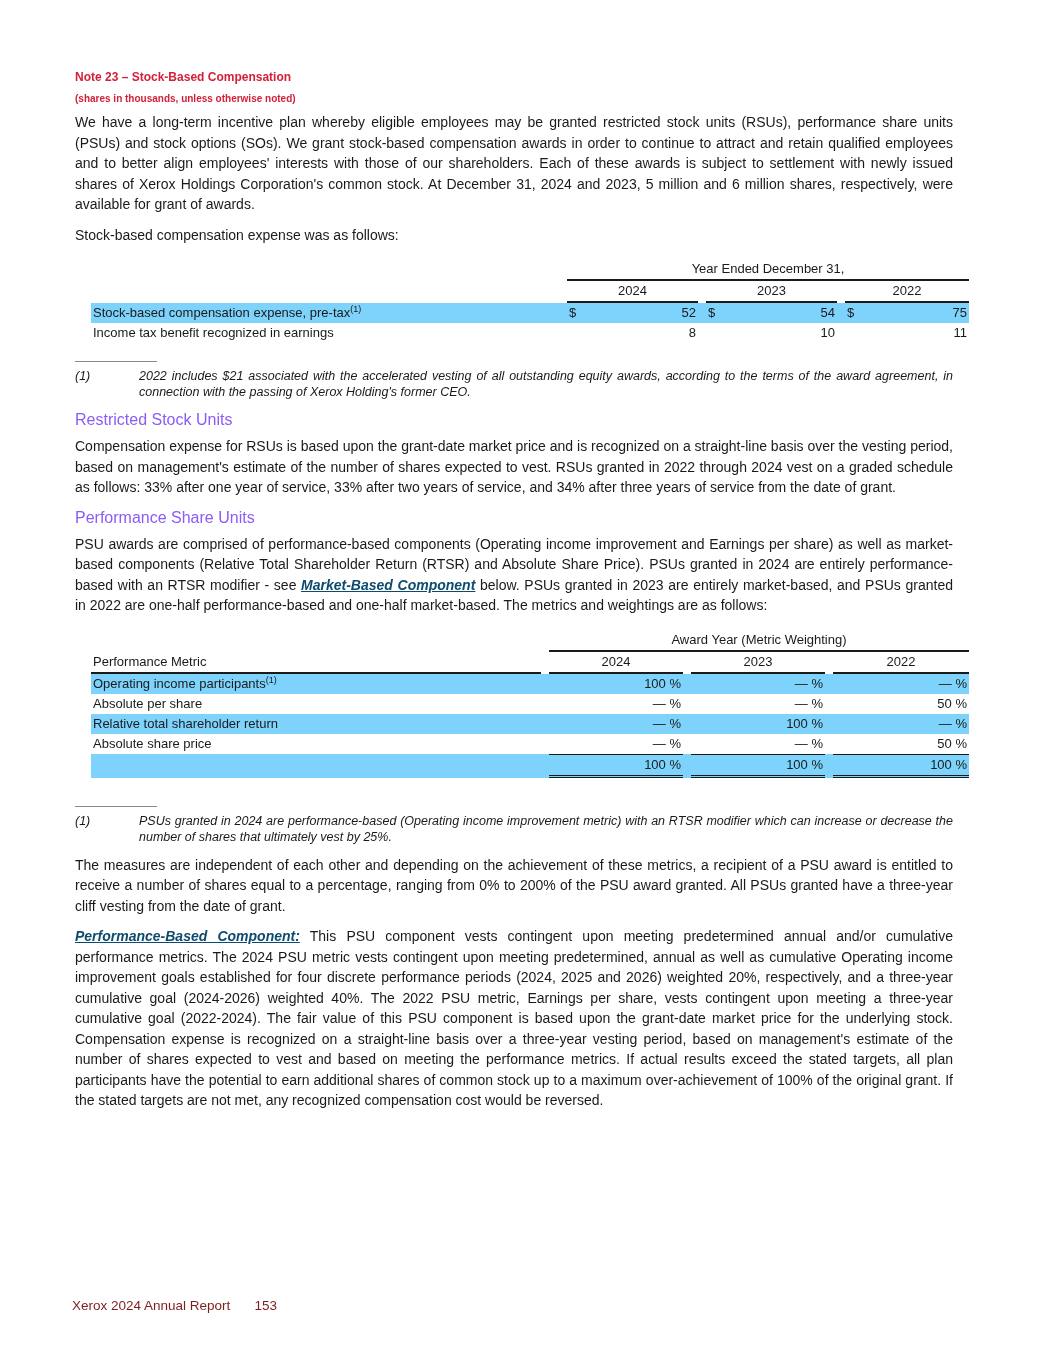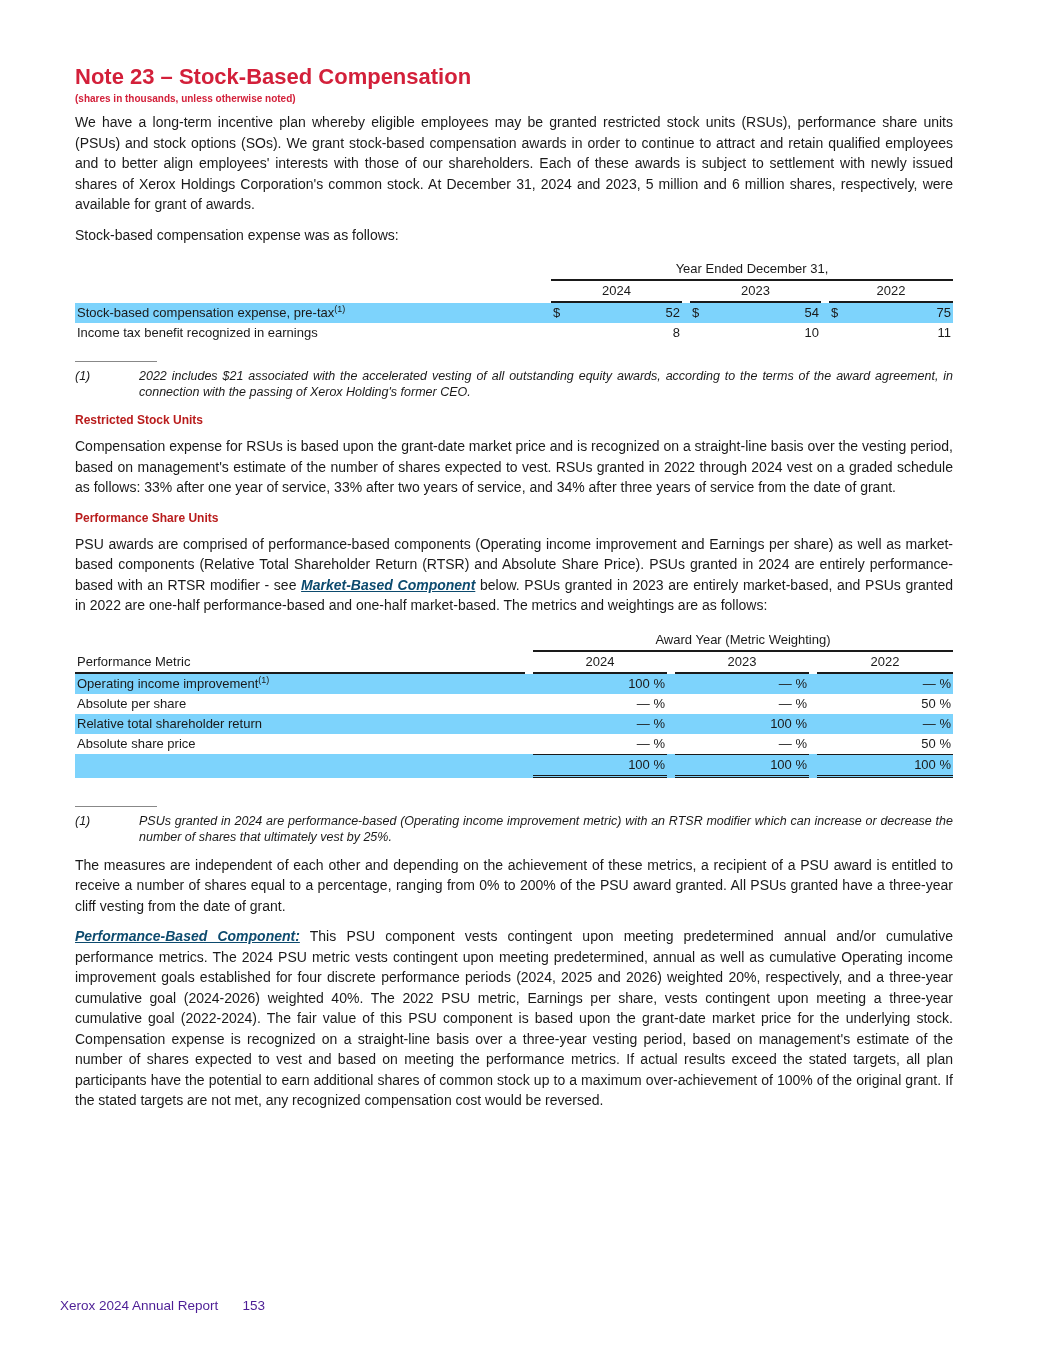--- a/index.html
+++ b/index.html
@@ -1,35 +1,35 @@
 <!DOCTYPE html>
 <html><head>
 <meta charset="utf-8">
 <style>
   html, body { margin: 0; padding: 0; background: #ffffff; }
   body { width: 1048px; height: 1365px; position: relative; font-family: "Liberation Sans", sans-serif; color: #1a1a1a; }
   .page { position: absolute; left: 75px; top: 64px; width: 878px; }
-  h1 { font-size: 22px; font-weight: bold; margin: 0; line-height: 26px; color: #d3203a; }
+  h1 { font-size: 12px; font-weight: bold; margin: 0; line-height: 26px; color: #d3203a; }
   .sub { font-size: 10px; font-weight: bold; color: #d3203a; margin: 0 0 4px 0; line-height: 18px; }
   p { font-size: 14px; line-height: 20.5px; margin: 0 0 10px 0; text-align: justify; }
-  h2 { font-size: 12px; font-weight: bold; color: #b91c1c; margin: 6px 0 6px 0; line-height: 20px; }
+  h2 { font-size: 16px; font-weight: normal; color: #8b5cf6; margin: 6px 0 6px 0; line-height: 20px; }
   .fn-rule { width: 82px; border-top: 1px solid #888; margin: 0 0 6px 0; }
   .fn { font-size: 12.5px; font-style: italic; line-height: 16px; display: flex; margin-bottom: 10px; }
   .fn .num { width: 24px; flex: none; }
   .fn .txt { flex: 1; text-align: justify; margin-left: 40px; }
-  table { border-collapse: separate; border-spacing: 0; font-size: 13px; width: 878px; }
+  table { border-collapse: separate; border-spacing: 0; font-size: 13px; width: 878px; margin-left: 16px; }
   td { padding: 0 2px; height: 20px; line-height: 20px; white-space: nowrap; }
   .shade td.g { background: #7dd3fc; }
   .num-c { text-align: right; }
   .cap { text-align: center; }
   .bt { border-bottom: 2px solid #1a1a1a; }
   .btop { border-top: 1.5px solid #1a1a1a; }
   .dbl { border-bottom: 3px double #1a1a1a; }
   .link { color: #0c4a6e; font-weight: bold; font-style: italic; text-decoration: underline; }
-  .footer { position: absolute; left: 60px; top: 1298px; font-size: 13.5px; color: #4c1d95; }
+  .footer { position: absolute; left: 72px; top: 1298px; font-size: 13.5px; color: #7f1d1d; }
   .footer span + span { margin-left: 24px; }
   sup { font-size: 9px; line-height: 0; vertical-align: super; }
 </style>
 </head>
 <body>
 
 <div class="page">
   <h1>Note 23 – Stock-Based Compensation</h1>
   <div class="sub">(shares in thousands, unless otherwise noted)</div>
   <p>We have a long-term incentive plan whereby eligible employees may be granted restricted stock units (RSUs), performance share units (PSUs) and stock options (SOs). We grant stock-based compensation awards in order to continue to attract and retain qualified employees and to better align employees' interests with those of our shareholders. Each of these awards is subject to settlement with newly issued shares of Xerox Holdings Corporation's common stock. At December 31, 2024 and 2023, 5 million and 6 million shares, respectively, were available for grant of awards.</p>
@@ -122,21 +122,21 @@
     <tr>
       <td class="bt">Performance Metric</td>
           <td></td>
       <td class="cap bt">2024</td>
           <td></td>
       <td class="cap bt">2023</td>
           <td></td>
       <td class="cap bt">2022</td>
     </tr>
     <tr class="shade">
-      <td class="g"><span>Operating income improvement</span><sup>(1)</sup></td>
+      <td class="g"><span>Operating income participants</span><sup>(1)</sup></td>
           <td class="g"></td>
       <td class="g num-c">100 %</td>
           <td class="g"></td>
       <td class="g num-c">— %</td>
           <td class="g"></td>
       <td class="g num-c">— %</td>
     </tr>
     <tr>
       <td>Absolute per share</td>
           <td></td>

